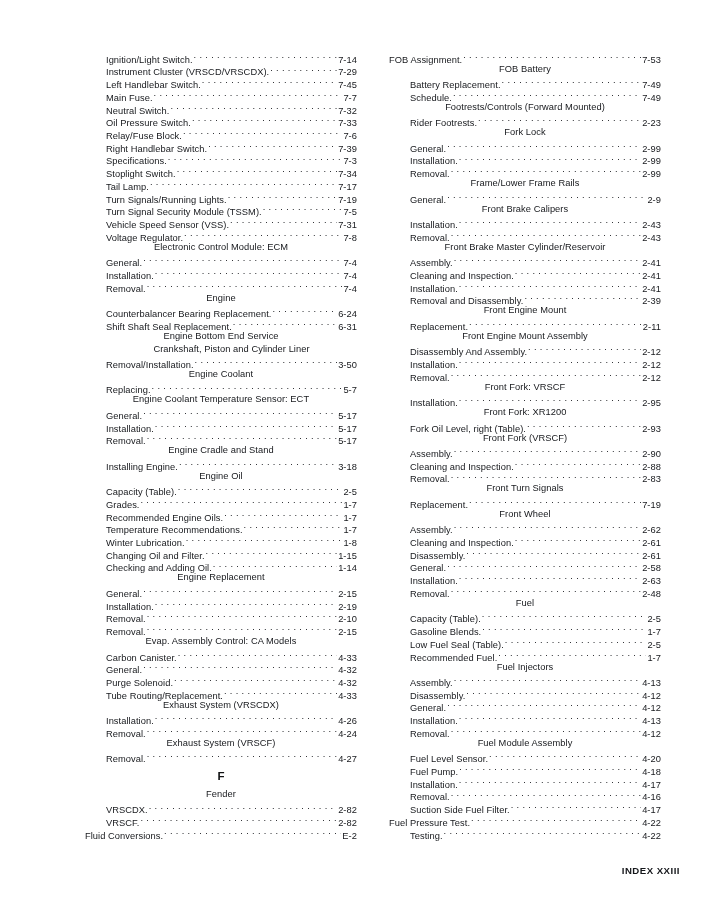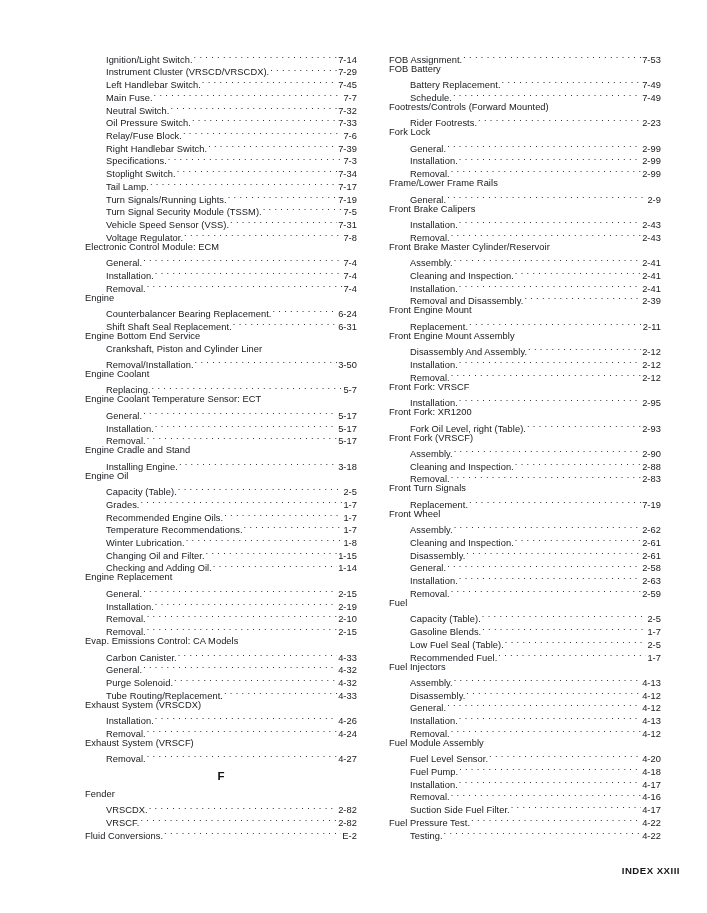--- a/index.html
+++ b/index.html
@@ -82,20 +82,21 @@
     line-height: 9.3px;
     letter-spacing: 0.35px;
     color: #16181c;
   }
   .entry .pageno {
     flex: 0 0 auto;
     text-align: right;
   }
   .entry.nodots .label {
     flex: 1 1 auto;
+    text-align: center;
   }
 
   .section-letter {
     text-align: center;
     font-size: 11.5px;
     font-weight: bold;
     line-height: 12.72px;
     height: 12.72px;
     margin-top: 8px;
     margin-bottom: 5px;
@@ -325,21 +326,21 @@
           <span class="label">Removal.</span>
           <span class="leader"></span>
           <span class="pageno">2-10</span>
         </div>
         <div class="entry sub">
           <span class="label">Removal.</span>
           <span class="leader"></span>
           <span class="pageno">2-15</span>
         </div>
         <div class="entry heading nodots">
-          <span class="label">Evap. Emissions Control: CA Models</span>
+          <span class="label">Evap. Assembly Control: CA Models</span>
         </div>
         <div class="entry sub">
           <span class="label">Carbon Canister.</span>
           <span class="leader"></span>
           <span class="pageno">4-33</span>
         </div>
         <div class="entry sub">
           <span class="label">General.</span>
           <span class="leader"></span>
           <span class="pageno">4-32</span>
@@ -576,21 +577,21 @@
           <span class="pageno">2-58</span>
         </div>
         <div class="entry sub">
           <span class="label">Installation.</span>
           <span class="leader"></span>
           <span class="pageno">2-63</span>
         </div>
         <div class="entry sub">
           <span class="label">Removal.</span>
           <span class="leader"></span>
-          <span class="pageno">2-59</span>
+          <span class="pageno">2-48</span>
         </div>
         <div class="entry heading nodots">
           <span class="label">Fuel</span>
         </div>
         <div class="entry sub">
           <span class="label">Capacity (Table).</span>
           <span class="leader"></span>
           <span class="pageno">2-5</span>
         </div>
         <div class="entry sub">

